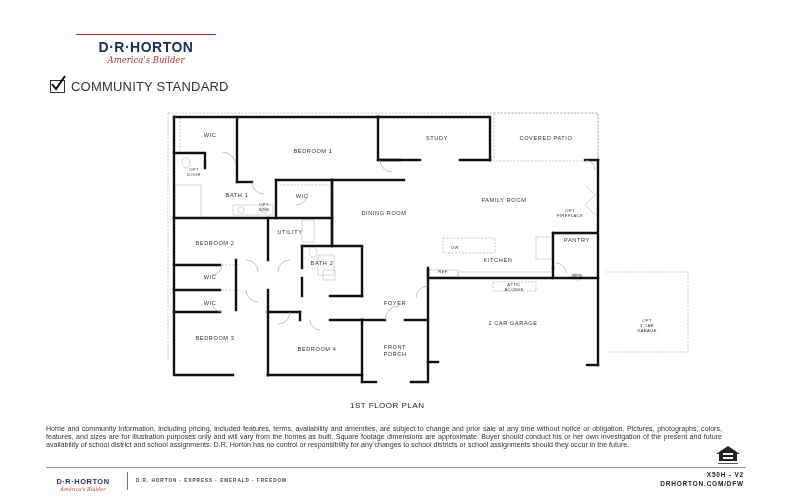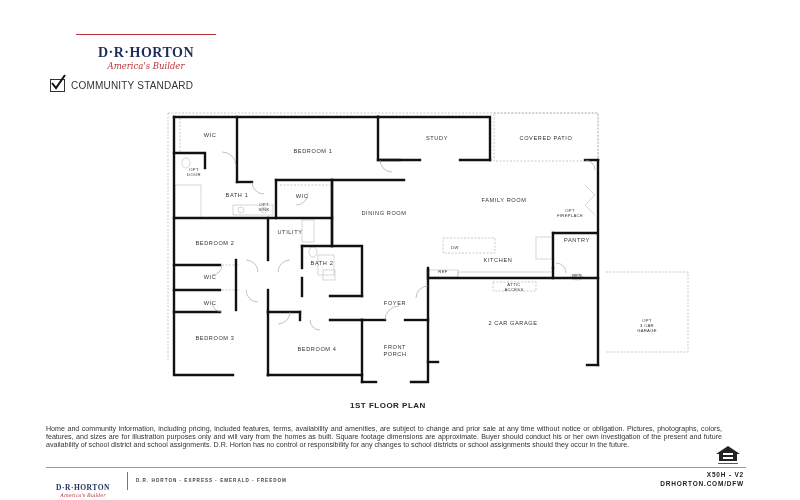--- a/index.html
+++ b/index.html
@@ -1,27 +1,27 @@
 <!DOCTYPE html>
 <html><head>
 <meta charset="utf-8">
 <style>
   html, body { margin:0; padding:0; background:#ffffff; }
   body { width:800px; height:500px; position:relative; overflow:hidden; font-family:"Liberation Sans", sans-serif; color:#222; }
   .logo { position:absolute; left:76px; top:34px; width:140px; text-align:center; }
-  .logo-main { font-family:Liberation Serif, serif; font-weight:bold; font-size:14px; color:#1f2d5c; letter-spacing:0.5px; border-top:1.5px solid #b9323b; line-height:16px; padding-top:10px; }
+  .logo-main { font-family:Liberation Sans, sans-serif; font-weight:bold; font-size:14px; color:#1f2d5c; letter-spacing:0.5px; border-top:1.5px solid #b9323b; line-height:16px; padding-top:4px; }
   .logo-sub { font-family:"DejaVu Serif", serif; font-style:italic; font-weight:normal; font-size:8.5px; color:#b9323b; line-height:10px; }
   .std { position:absolute; left:50px; top:79px; display:flex; align-items:center; }
   .checkbox { width:13px; height:11px; border:1.2px solid #333; position:relative; margin-right:6px; }
   .checkbox svg { position:absolute; left:-1px; top:-6px; }
-  .std-label { font-size:10px; letter-spacing:0.2px; color:#333; }
+  .std-label { font-size:13px; letter-spacing:0.2px; color:#333; }
   .plan { position:absolute; left:0; top:0; width:800px; height:500px; }
   .room-label { position:absolute; font-size:5.6px; letter-spacing:0.6px; color:#333; text-align:center; white-space:pre-line; line-height:6.5px; transform:translate(-50%,-50%); }
   .room-label.small { font-size:4.2px; line-height:5px; letter-spacing:0.3px; }
-  .plan-title { position:absolute; left:350px; top:401px; font-size:8px; letter-spacing:0.5px; font-weight:bold; color:#222; }
+  .plan-title { position:absolute; left:350px; top:401px; font-size:8px; letter-spacing:0.5px; font-weight:normal; color:#222; }
   .disclaimer { position:absolute; left:46px; top:425px; width:676px; font-size:7.1px; line-height:8px; color:#333; text-align:justify; }
   .divider { position:absolute; left:46px; top:467px; width:700px; height:1px; background:#999; }
   .eho { position:absolute; left:712px; top:444px; width:32px; height:22px; }
   .footer-logo { position:absolute; left:46px; top:473px; width:74px; text-align:center; }
   .footer-logo .logo-main { font-size:7.5px; line-height:9px; border-top:none; }
   .footer-logo .logo-sub { font-size:5px; line-height:6px; }
   .footer-sep { position:absolute; left:127px; top:472px; width:1px; height:18px; background:#777; }
   .brands { position:absolute; left:136px; top:478px; font-size:4.6px; letter-spacing:1px; color:#444; font-weight:bold; }
   .plan-code { position:absolute; right:56px; top:471px; font-size:6.5px; font-weight:bold; letter-spacing:0.8px; color:#222; text-align:right; }
   .site { position:absolute; right:56px; top:480px; font-size:6.5px; font-weight:bold; letter-spacing:0.8px; color:#222; text-align:right; }

